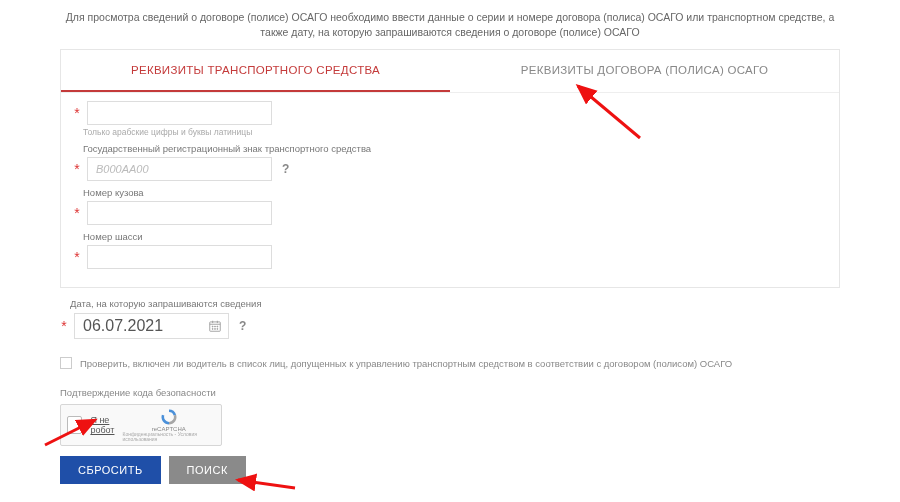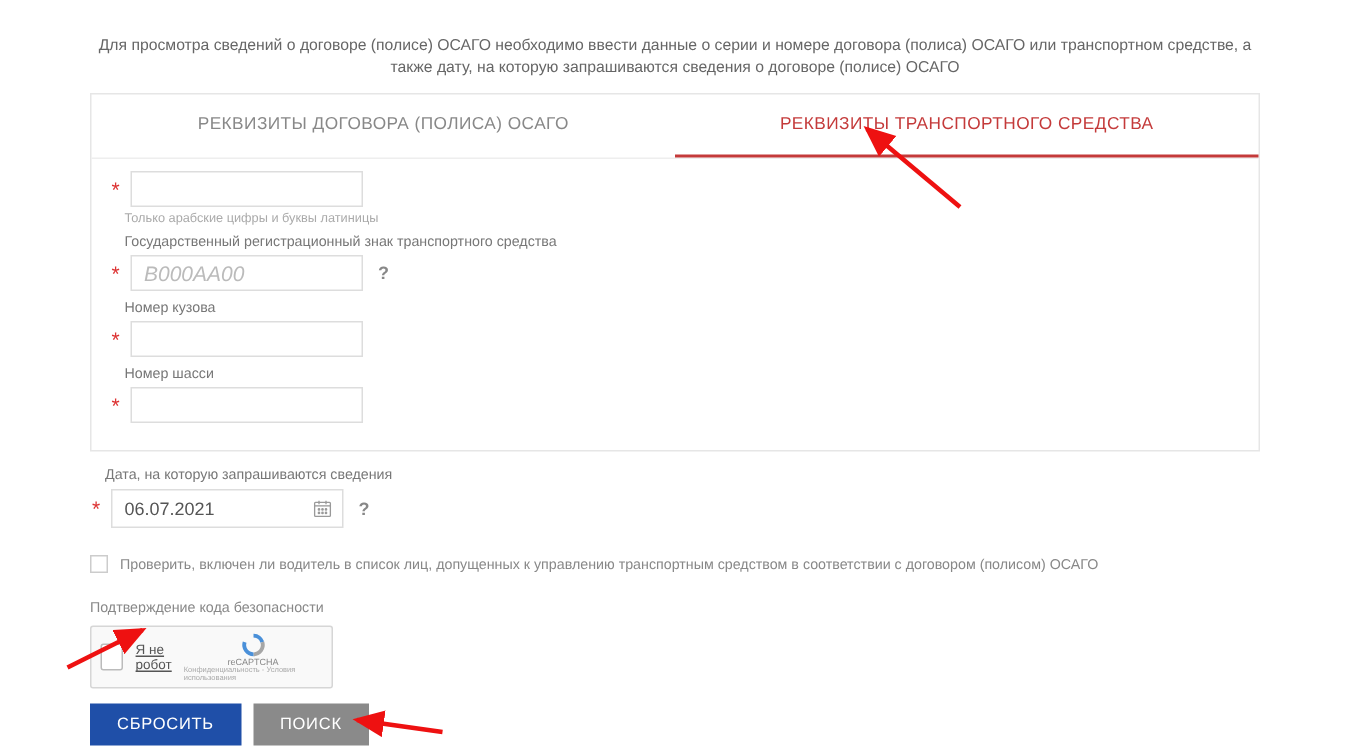--- a/index.html
+++ b/index.html
@@ -9,21 +9,21 @@
     color: #555;
     background: #fff;
     width: 900px;
     height: 502px;
     position: relative;
   }
   .intro {
     text-align: center;
     font-size: 10.5px;
     color: #666;
-    padding: 23px 60px 6px;
+    padding: 10px 60px 6px;
     line-height: 1.4;
   }
   .panel {
     border: 1px solid #e6e6e6;
     margin: 4px 60px 10px;
     padding: 0 0 12px 0;
   }
   .tabs {
     display: flex;
     border-bottom: 1px solid #eee;
@@ -61,24 +61,24 @@
     color: #d33;
     font-size: 14px;
     width: 8px;
     display: inline-block;
     text-align: center;
   }
   .txt {
     border: 1px solid #ddd;
     height: 24px;
     padding: 0 8px;
-    font-size: 14px;
+    font-size: 11px;
     color: #333;
     font-style: normal;
-    width: 155px;
+    width: 185px;
   }
   .txt::placeholder { color: #bbb; font-style: italic; }
   .hint {
     font-size: 8.5px;
     color: #aaa;
     padding-left: 10px;
     margin-top: 2px;
   }
   .qmark {
     color: #888;
@@ -99,21 +99,21 @@
   .date-row { display: flex; align-items: center; gap: 6px; }
   .date-input {
     border: 1px solid #ddd;
     height: 26px;
     width: 155px;
     display: flex;
     align-items: center;
     padding: 0 6px 0 8px;
     justify-content: space-between;
   }
-  .date-val { font-size: 12px; color: #555; }
+  .date-val { font-size: 16px; color: #555; }
   .cal-icon {
     width: 14px; height: 14px;
     display: inline-flex; align-items: center; justify-content: center;
   }
   .check-row {
     display: flex;
     align-items: center;
     gap: 8px;
     margin: 18px 60px 0;
   }
@@ -170,22 +170,22 @@
     pointer-events: none;
   }
 </style>
 </head>
 <body>
 
 <div class="intro">Для просмотра сведений о договоре (полисе) ОСАГО необходимо ввести данные о серии и номере договора (полиса) ОСАГО или транспортном средстве, а также дату, на которую запрашиваются сведения о договоре (полисе) ОСАГО</div>
 
 <div class="panel">
   <div class="tabs">
+    <div class="tab active">РЕКВИЗИТЫ ТРАНСПОРТНОГО СРЕДСТВА</div>
     <div class="tab">РЕКВИЗИТЫ ДОГОВОРА (ПОЛИСА) ОСАГО</div>
-    <div class="tab active">РЕКВИЗИТЫ ТРАНСПОРТНОГО СРЕДСТВА</div>
   </div>
 
   <div class="form-body">
 
     <div class="field">
       <div class="input-row">
         <span class="req">*</span>
         <input class="txt" type="text" style="">
       </div>
       <div class="hint">Только арабские цифры и буквы латиницы</div>

